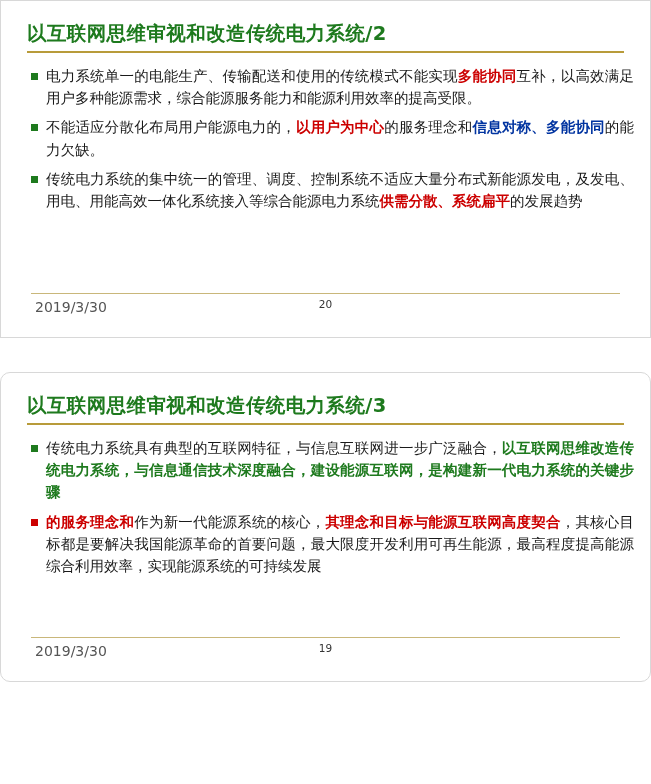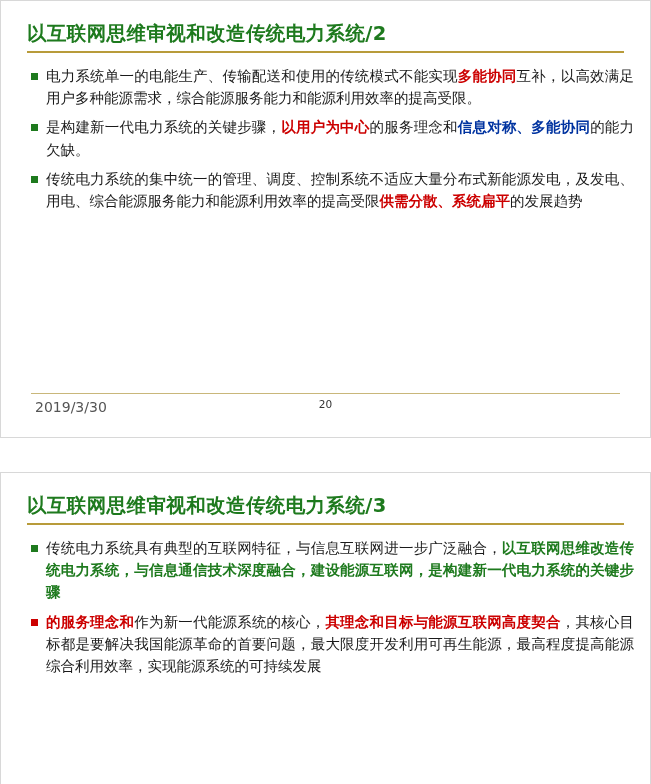--- a/index.html
+++ b/index.html
@@ -15,22 +15,22 @@
     overflow: hidden;
   }
   .slide {
     position: relative;
     width: 651px;
     box-sizing: border-box;
     background: #ffffff;
     border: 1px solid #d8d8d8;
     padding: 0;
   }
-  .slide-1 { height: 438px; }
-  .slide-2 { height: 375px; margin-top: 34px; }
+  .slide-1 { height: 338px; }
+  .slide-2 { height: 310px; margin-top: 34px; border-radius: 10px; }
 
   .title-wrap {
     padding: 22px 26px 0 26px;
   }
   .slide-title {
     font-size: 19.5px;
     font-weight: bold;
     color: #1e7a1e;
     letter-spacing: 0.4px;
     line-height: 1.15;
@@ -113,26 +113,26 @@
 
     <div class="content">
 
       <div class="bullet-row">
         <span class="bullet-mark green"></span>
         <div class="bullet-text"><span>电力系统单一的电能生产、传输配送和使用的传统模式不能实现</span><span class="r">多能协同</span><span>互补，以高效满足用户多种能源需求，综合能源服务能力和能源利用效率的提高受限。</span></div>
       </div>
 
       <div class="bullet-row">
         <span class="bullet-mark green"></span>
-        <div class="bullet-text"><span>是构建新一代电力系统的关键步骤，</span><span class="r">以用户为中心</span><span>的服务理念和</span><span class="b">信息对称、多能协同</span><span>的能力欠缺。</span></div>
+        <div class="bullet-text"><span>不能适应分散化布局用户能源电力的，</span><span class="r">以用户为中心</span><span>的服务理念和</span><span class="b">信息对称、多能协同</span><span>的能力欠缺。</span></div>
       </div>
 
       <div class="bullet-row">
         <span class="bullet-mark green"></span>
-        <div class="bullet-text"><span>传统电力系统的集中统一的管理、调度、控制系统不适应大量分布式新能源发电，及发电、用电、综合能源服务能力和能源利用效率的提高受限</span><span class="r">供需分散、系统扁平</span><span>的发展趋势</span></div>
+        <div class="bullet-text"><span>传统电力系统的集中统一的管理、调度、控制系统不适应大量分布式新能源发电，及发电、用电、用能高效一体化系统接入等综合能源电力系统</span><span class="r">供需分散、系统扁平</span><span>的发展趋势</span></div>
       </div>
 
 
     </div>
 
     <div class="footer">
       <div class="footer-rule"></div>
       <div class="footer-date">2019/3/30</div>
       <div class="footer-page">20</div>
     </div>

